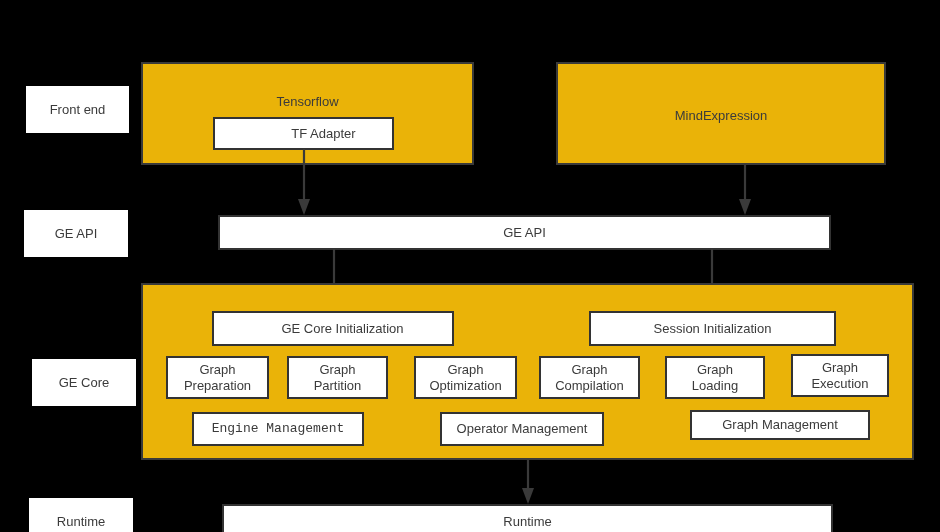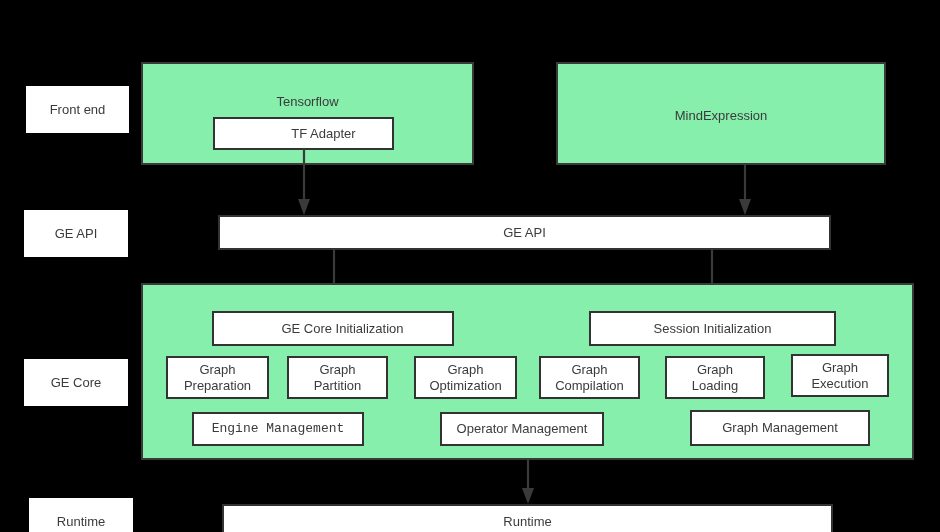--- a/index.html
+++ b/index.html
@@ -42,21 +42,21 @@
     display: flex;
     align-items: center;
     justify-content: center;
     text-align: center;
     font-size: 13px;
   }
   
   .group {
     position: absolute;
     box-sizing: border-box;
-    background: #86efac;
+    background: #eab308;
     border: 2px solid #3a3a3a;
   }
   .group-title {
     position: absolute;
     left: 0;
     right: 0;
     text-align: center;
     color: #3b3b3b;
     font-size: 13px;
   }
@@ -72,21 +72,21 @@
 </style>
 </head>
 <body>
 
 <div id="canvas">
 
   <div class="chip lbl" style="left:26px;  top:50px;  width:103px; height:47px;">Front end</div>
 
   <div class="chip lbl" style="left:24px;  top:174px; width:104px; height:47px;">GE API</div>
 
-  <div class="chip lbl" style="left:24px;  top:323px; width:104px; height:47px;">GE Core</div>
+  <div class="chip lbl" style="left:32px;  top:323px; width:104px; height:47px;">GE Core</div>
 
   <div class="chip lbl" style="left:29px;  top:462px; width:104px; height:47px;">Runtime</div>
 
   <div class="group" style="left:141px; top:26px; width:333px; height:103px;">
     <div class="group-title" style="top:30px;">Tensorflow</div>
   </div>
 
   <div class="box fs13" style="left:213px; top:81px; width:181px; height:33px;padding-left:40px;">TF Adapter</div>
 
   <div class="group" style="left:556px; top:26px; width:330px; height:103px;">
@@ -144,21 +144,21 @@
   <div class="box fs13" style="left:665px; top:320px; width:100px; height:43px;">Graph
 Loading</div>
 
   <div class="box fs13" style="left:791px; top:318px; width:98px; height:43px;">Graph
 Execution</div>
 
   <div class="box fs13" style="left:192px; top:376px; width:172px; height:34px;font-family:Liberation Mono, monospace;">Engine Management</div>
 
   <div class="box fs13" style="left:440px; top:376px; width:164px; height:34px;">Operator Management</div>
 
-  <div class="box fs13" style="left:690px; top:374px; width:180px; height:36px;">Graph Management</div>
+  <div class="box fs13" style="left:690px; top:374px; width:180px; height:30px;">Graph Management</div>
 
   <div class="arrow" style="left:518px; top:424px;">
     <svg width="20" height="45" viewBox="0 0 20 45">
       <line x1="10" y1="0" x2="10" y2="32" stroke="#3a3a3a" stroke-width="2.2"></line>
       <polygon points="10,44 4,28 16,28" fill="#3a3a3a"></polygon>
     </svg>
   </div>
 
   <div class="box fs13" style="left:222px; top:468px; width:611px; height:35px;">Runtime</div>
 

